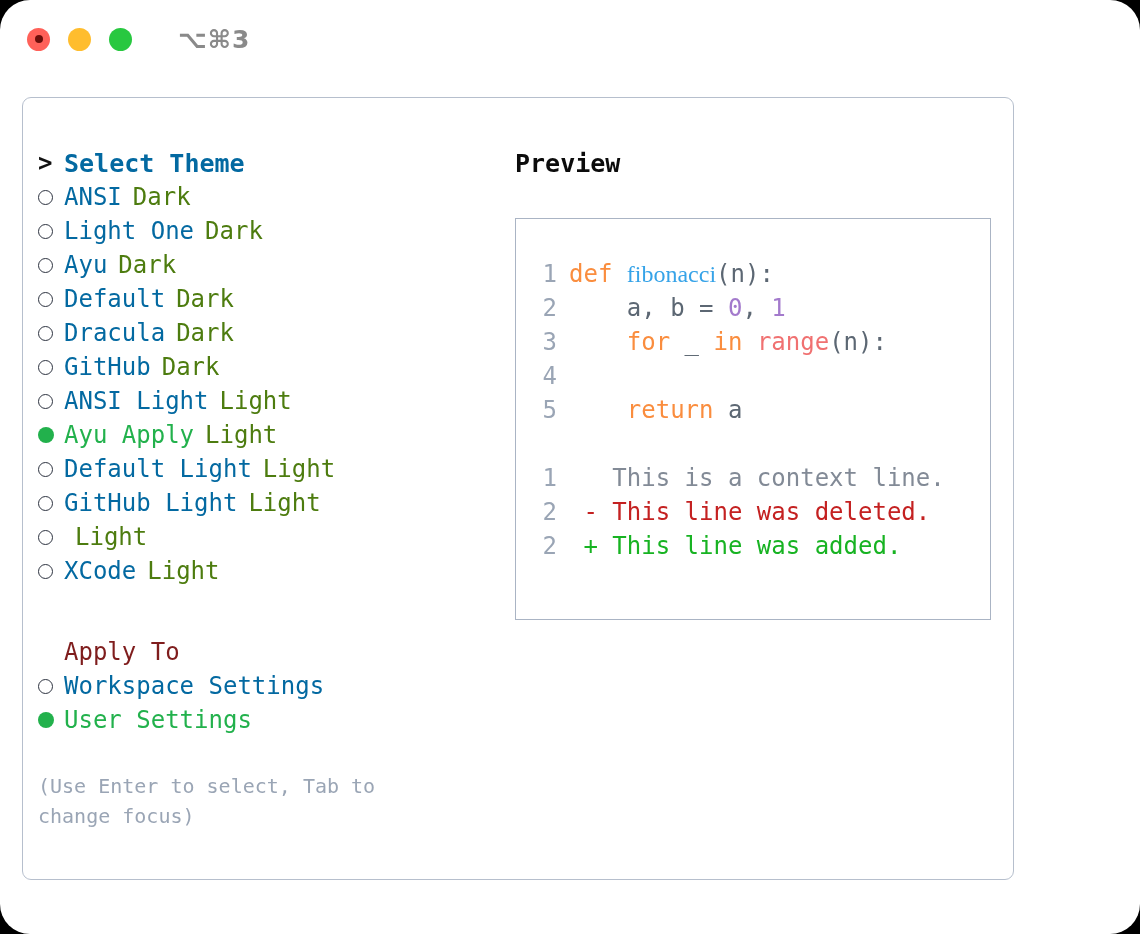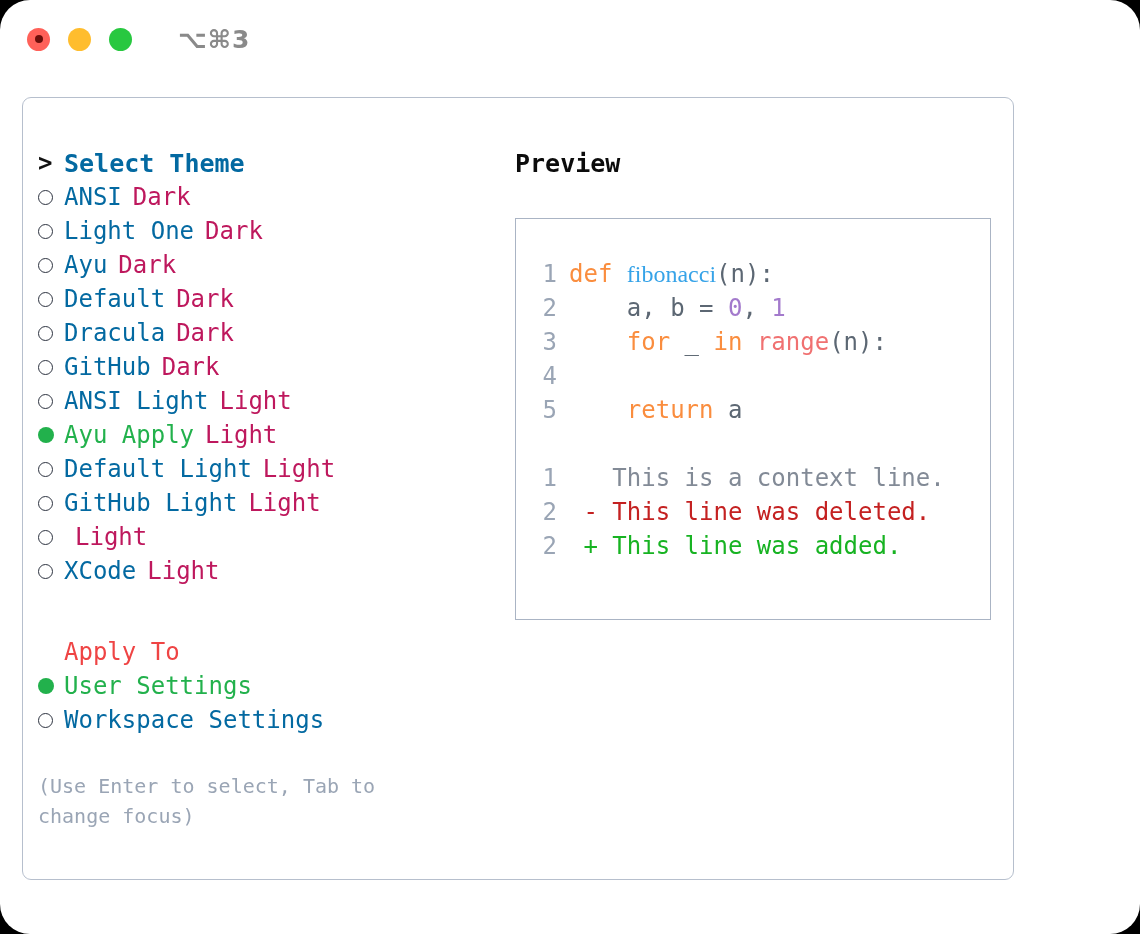--- a/index.html
+++ b/index.html
@@ -135,25 +135,25 @@
   }
 
   .header-row {
     font-weight: bold;
     color: #0c0c0c;
     font-size: 25px;
   }
   .label { color: #0369a1; }
   .label.selected { color: #22b14c; }
   .badge {
-    color: #be185d;
+    color: #4d7c0f;
     margin-left: 11px;
   }
   .section-heading {
-    color: #ef4444;
+    color: #7f1d1d;
   }
 
   .spacer-block { height: 47px; }
   .spacer-small { height: 34px; }
 
   .hint {
     font-size: 20px;
     color: #9aa5b5;
     line-height: 30px;
     width: 410px;
@@ -303,26 +303,26 @@
 
         <div class="spacer-block"></div>
 
         <div class="row">
           <span class="marker"></span>
           <span class="label section-heading">Apply To</span>
         </div>
 
         <div id="apply-rows">
             <div class="row">
+              <span class="marker"><span class="dot-empty"></span></span>
+              <span class="label">Workspace Settings</span>
+            </div>
+            <div class="row">
               <span class="marker"><span class="dot-filled"></span></span>
               <span class="label selected">User Settings</span>
-            </div>
-            <div class="row">
-              <span class="marker"><span class="dot-empty"></span></span>
-              <span class="label">Workspace Settings</span>
             </div>
           </div>
 
         <div class="spacer-small"></div>
 
         <div class="hint">(Use Enter to select, Tab to change focus)</div>
       </div>
 
       <div class="right-col">
         <div class="preview-title">Preview</div>

